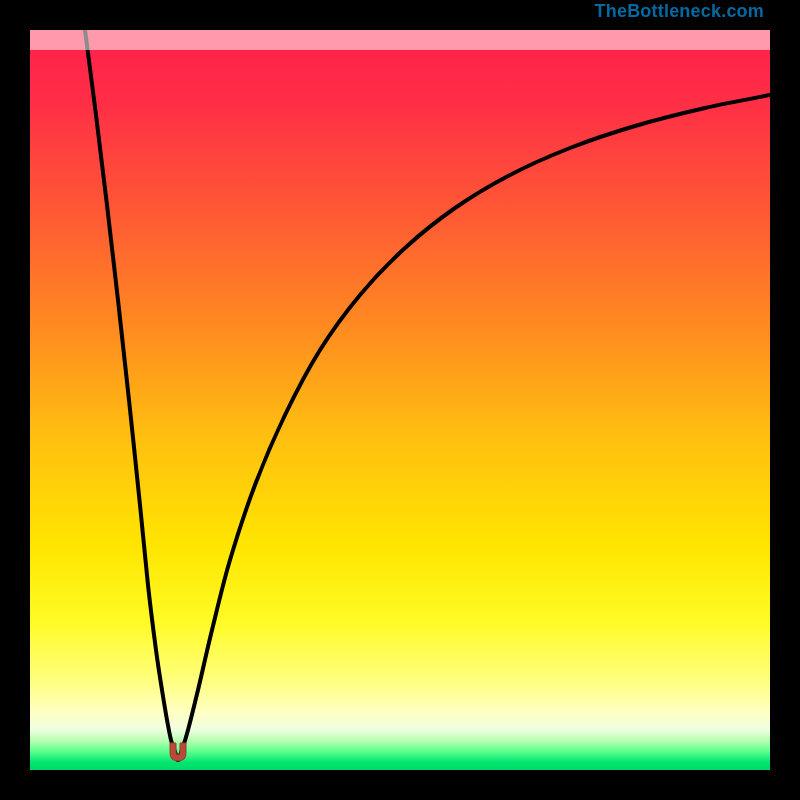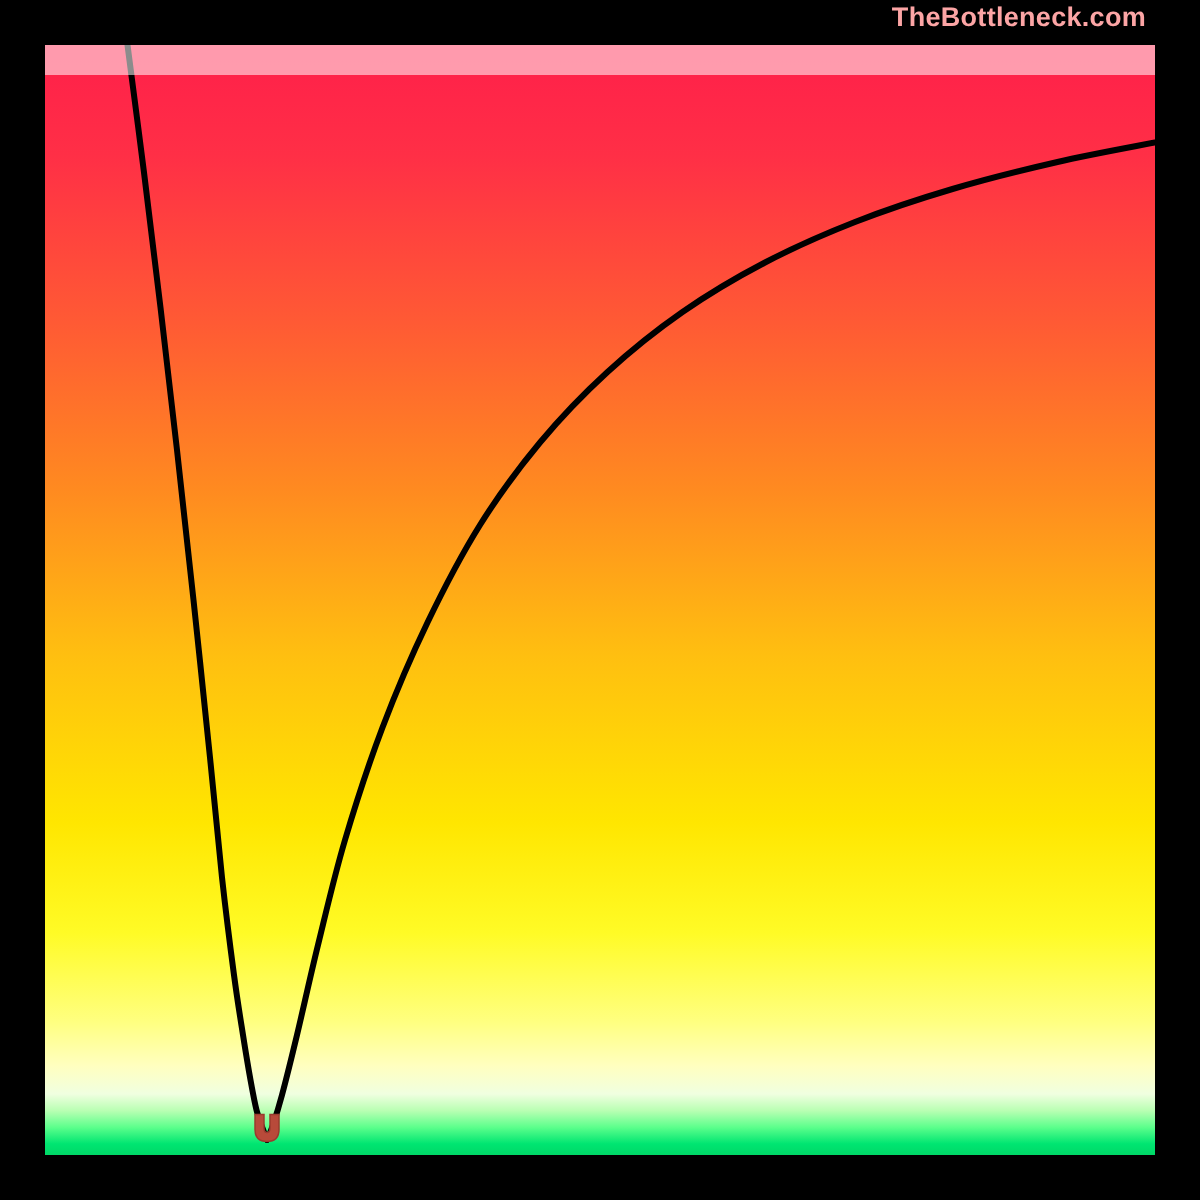--- a/index.html
+++ b/index.html
@@ -36,21 +36,21 @@
     pointer-events: none;
   }
   .watermark {
     position: absolute;
     right: 36px;
     top: 0;
     height: 22px;
     line-height: 22px;
     font-size: 18px;
     font-weight: 600;
-    color: #fca5a5;
+    color: #0369a1;
     letter-spacing: 0.2px;
     z-index: 4;
     pointer-events: none;
     user-select: none;
     text-align: right;
   }
   svg.curve {
     position: absolute;
     left: 0; top: 0;
     width: 740px;

